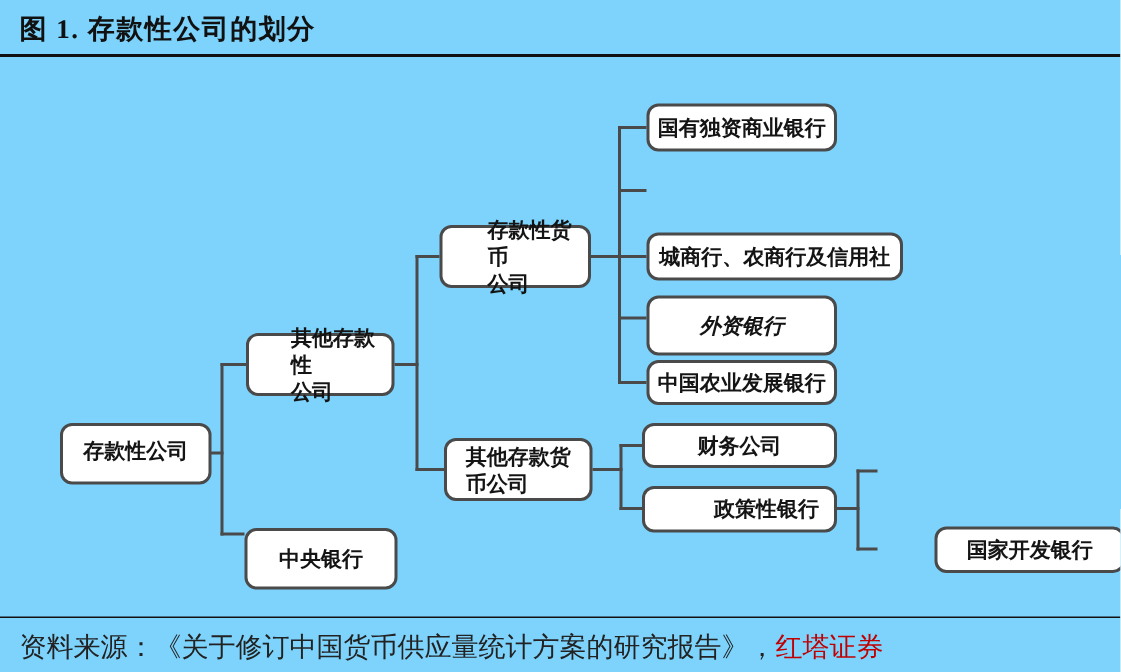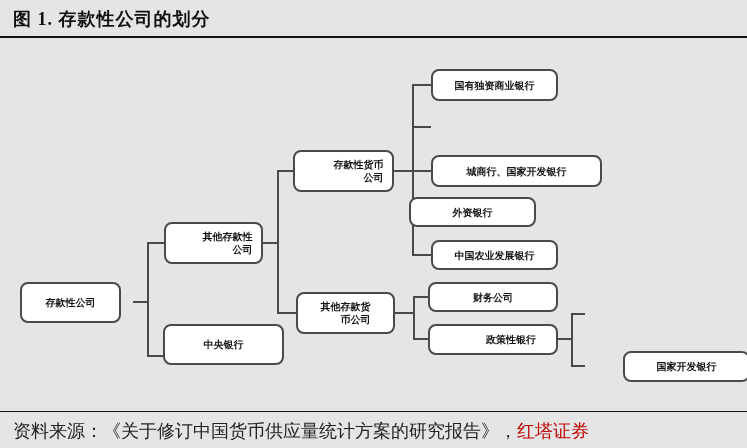--- a/index.html
+++ b/index.html
@@ -1,20 +1,20 @@
 <!DOCTYPE html>
 <html><head>
 <meta charset="utf-8">
 <style>
   html, body { margin: 0; padding: 0; background: #ffffff; }
   .page {
     position: relative;
     width: 747px;
     height: 448px;
-    background: #e5e5e5;
+    background: #7dd3fc;
     overflow: hidden;
     font-family: "Liberation Sans", sans-serif;
   }
   .figure-title {
     position: absolute;
     left: 13px;
     top: 7px;
     font-size: 18px;
     font-weight: bold;
     color: #111111;
@@ -43,44 +43,44 @@
     font-family: Liberation Sans, sans-serif;
     white-space: nowrap;
   }
   .footer .brand { color: #c00000; }
   .node {
     position: absolute;
     box-sizing: border-box;
     display: flex;
     align-items: center;
     justify-content: center;
-    text-align: right;
+    text-align: left;
     border: 2px solid #4a4a4a;
     border-radius: 8px;
     background: #ffffff;
     font-weight: bold;
     color: #141414;
-    font-size: 10px;
+    font-size: 14px;
     line-height: 1.3;
     white-space: pre-line;
   }
   .hl, .vl { position: absolute; background: #4a4a4a; }
   .hl { height: 2px; }
   .vl { width: 2px; }
 
   
-  .n-root            { left: 20px;  top: 282px; width: 101px; height: 41px; }
+  .n-root            { left: 40px;  top: 282px; width: 101px; height: 41px; font-family: Liberation Serif, serif; }
   .n-other-dep       { left: 164px; top: 222px; width: 99px;  height: 42px; padding-left: 28px; }
-  .n-central         { left: 163px; top: 324px; width: 121px; height: 41px; }
+  .n-central         { left: 163px; top: 352px; width: 102px; height: 41px; }
   .n-dep-money       { left: 293px; top: 150px; width: 101px; height: 42px; padding-left: 30px; }
   .n-other-dep-money { left: 296px; top: 292px; width: 99px;  height: 42px; }
   .n-state-owned     { left: 431px; top: 69px;  width: 127px; height: 32px; }
   .n-joint-stock     { left: 431px; top: 112px; width: 127px; height: 31px; }
   .n-city-rural      { left: 431px; top: 155px; width: 171px; height: 32px; }
-  .n-foreign         { left: 409px; top: 197px; width: 127px; height: 30px; }
+  .n-foreign         { left: 431px; top: 197px; width: 127px; height: 40px; font-style: italic; }
   .n-adbc            { left: 431px; top: 240px; width: 127px; height: 30px; }
   .n-finance         { left: 428px; top: 282px; width: 130px; height: 30px; }
   .n-policy          { left: 428px; top: 324px; width: 130px; height: 31px; padding-left: 36px; }
   .n-exim            { left: 585px; top: 298px; width: 127px; height: 32px; }
   .n-cdb             { left: 585px; top: 351px; width: 127px; height: 31px; margin-left: 38px; }
 </style>
 </head>
 <body>
 
 <div class="page">
@@ -118,21 +118,21 @@
 
   <div class="node n-root">存款性公司</div>
   <div class="node n-other-dep">其他存款性
 公司</div>
   <div class="node n-central">中央银行</div>
   <div class="node n-dep-money">存款性货币
 公司</div>
   <div class="node n-other-dep-money">其他存款货
 币公司</div>
   <div class="node n-state-owned">国有独资商业银行</div>
-  <div class="node n-city-rural">城商行、国家开发银行</div>
+  <div class="node n-city-rural">城商行、农商行及信用社</div>
   <div class="node n-foreign">外资银行</div>
   <div class="node n-finance">财务公司</div>
   <div class="node n-adbc">中国农业发展银行</div>
   <div class="node n-policy">政策性银行</div>
   <div class="node n-cdb">国家开发银行</div>
 
   <div class="rule-bottom"></div>
   <div class="footer">
     <span>资料来源：《关于修订中国货币供应量统计方案的研究报告》，</span><span class="brand">红塔证券</span>
   </div>

